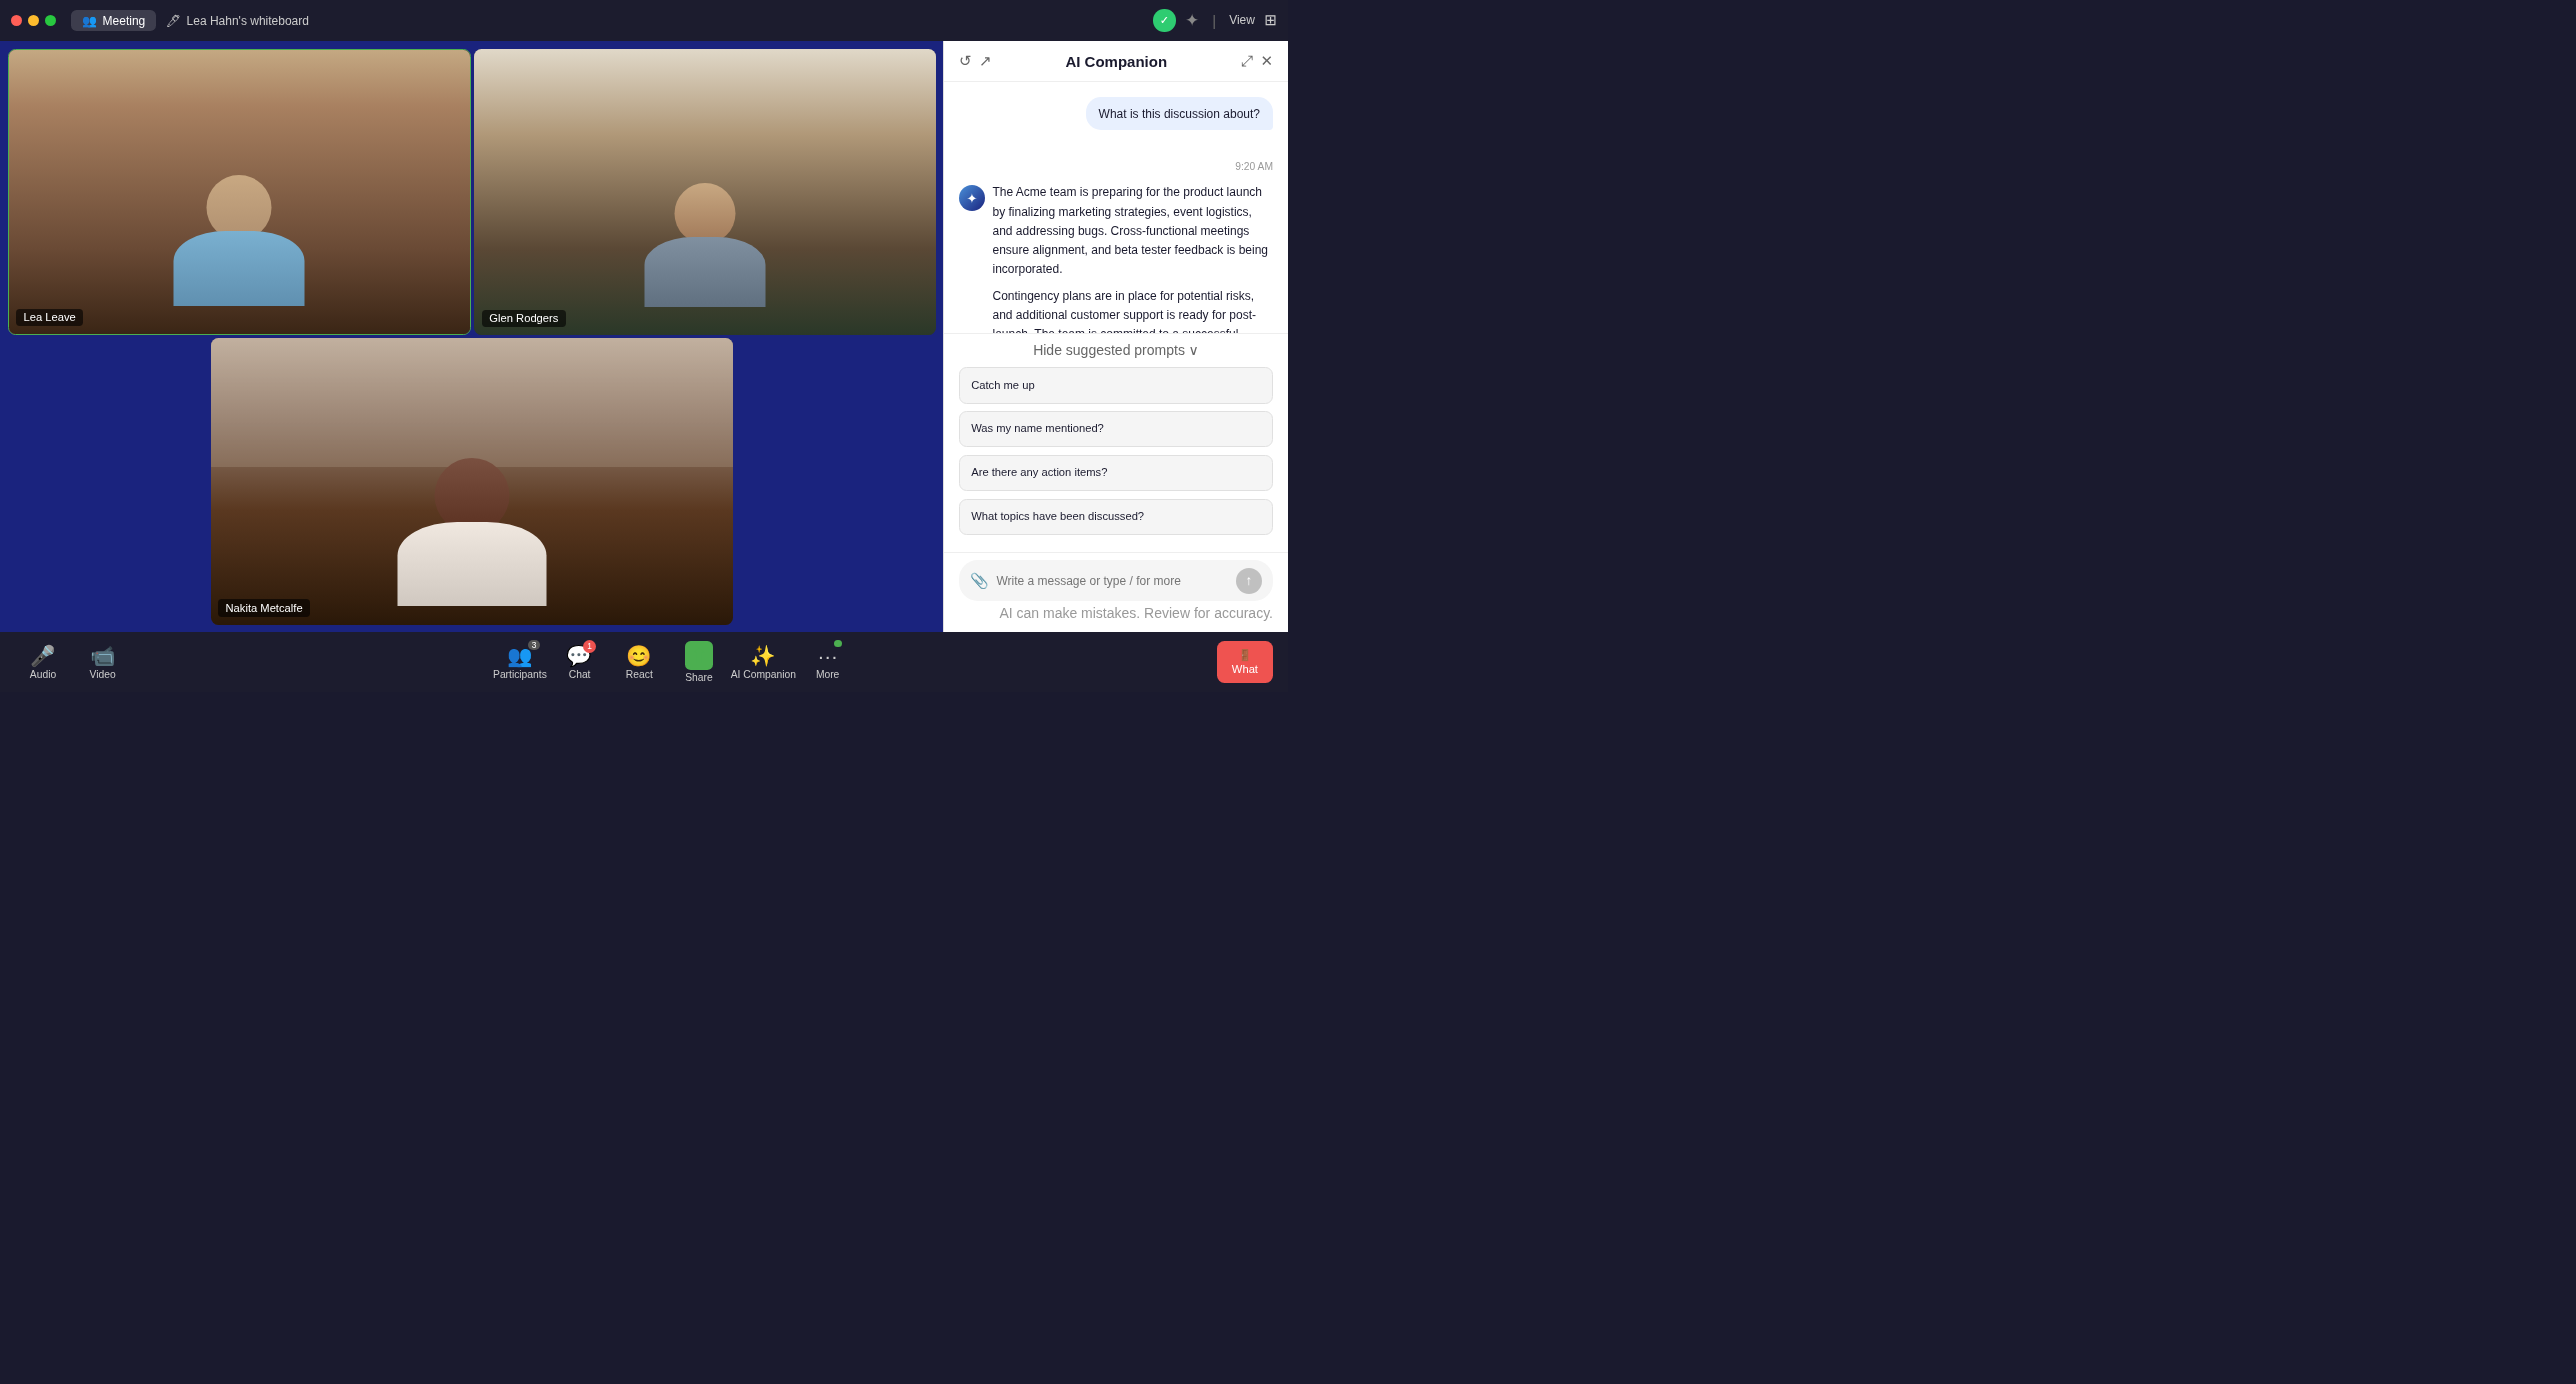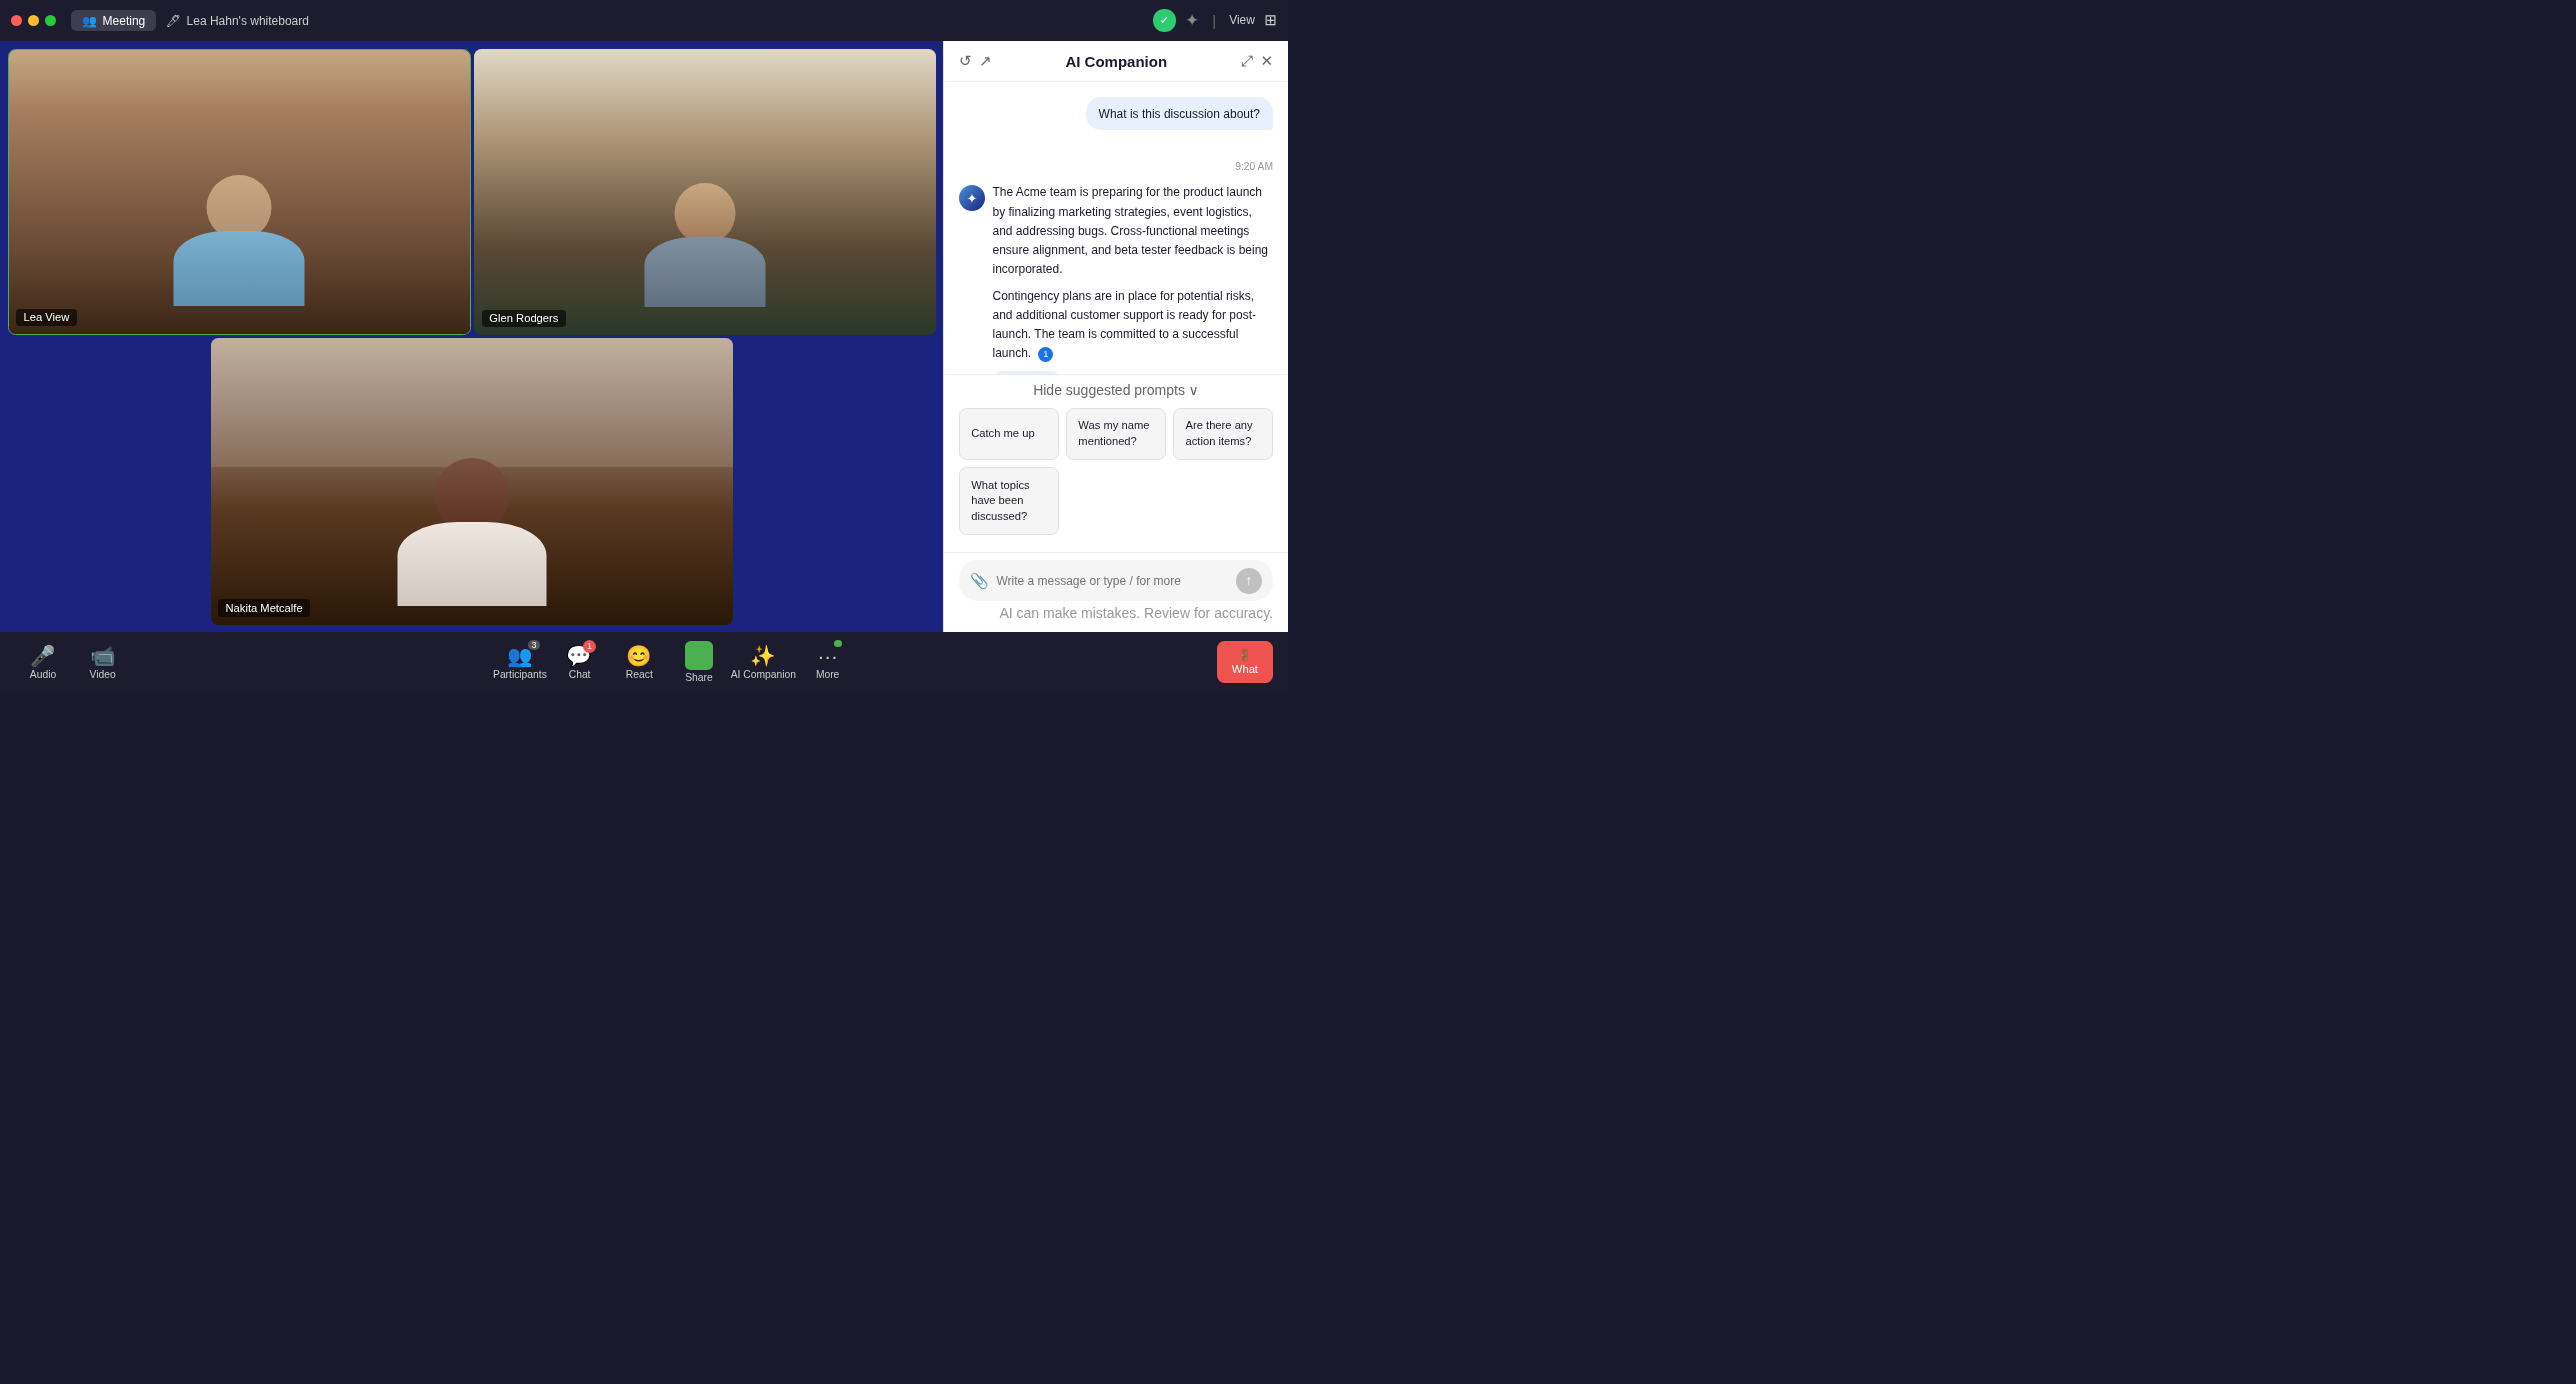--- a/index.html
+++ b/index.html
@@ -220,21 +220,21 @@
       align-items: center;
       justify-content: center;
       gap: 3.7px;
       font-size: 14px;
       color: #666;
       margin-bottom: 9.3px;
       cursor: pointer;
     }
     .prompt-grid {
       display: grid;
-      grid-template-columns: 1fr 1fr 1fr;
+      grid-template-columns: 1fr;
       gap: 7.5px;
       margin-bottom: 9.3px;
     }
     .prompt-btn {
       background: #f5f5f5;
       border: 0.9px solid #e0e0e0;
       border-radius: 7.5px;
       padding: 9.3px 11.2px;
       font-size: 11.2px;
       color: #1a1a2e;
@@ -390,21 +390,21 @@
         <div style="width:100%; height:100%; background: linear-gradient(135deg, #b8916a 0%, #9a7055 30%, #6a4a35 60%, #4a3525 100%); position:relative; display:flex; align-items:center; justify-content:center;">
 
           <div style="position:absolute;top:0;left:0;right:0;bottom:0; background: linear-gradient(to bottom, #c4a882 0%, #a88060 20%, #6a4a35 70%, #3a2515 100%);"></div>
 
           <div style="position:absolute; bottom:28px; left:50%; transform:translateX(-50%); display:flex; flex-direction:column; align-items:center;">
             <div style="width:65px;height:65px;border-radius:50%;background:linear-gradient(#c8a882,#b09070);"></div>
             <div style="width:131px;height:75px;border-radius:40% 40% 0 0;background:linear-gradient(#7ab0d0,#6090b0);margin-top:-9.3px;"></div>
           </div>
         </div>
         <div class="participant-label">
-          <span>Lea View</span>
+          <span>Lea Leave</span>
         </div>
       </div>
 
       <div class="video-cell top-right" style="flex:1; border-radius:7.5px; overflow:hidden; position:relative;">
         <div style="width:100%; height:100%; position:relative; display:flex; align-items:center; justify-content:center;">
           <div style="position:absolute;top:0;left:0;right:0;bottom:0; background: linear-gradient(to bottom, #e0d8c8 0%, #b09878 30%, #5a4835 70%, #2a3828 100%);"></div>
 
           <div style="position:absolute; bottom:28px; left:50%; transform:translateX(-50%); display:flex; flex-direction:column; align-items:center;">
             <div style="width:61px;height:61px;border-radius:50%;background:linear-gradient(#c8a882,#a07858);"></div>
             <div style="width:121px;height:70px;border-radius:40% 40% 0 0;background:linear-gradient(#8090a0,#607080);margin-top:-7.5px;"></div>

